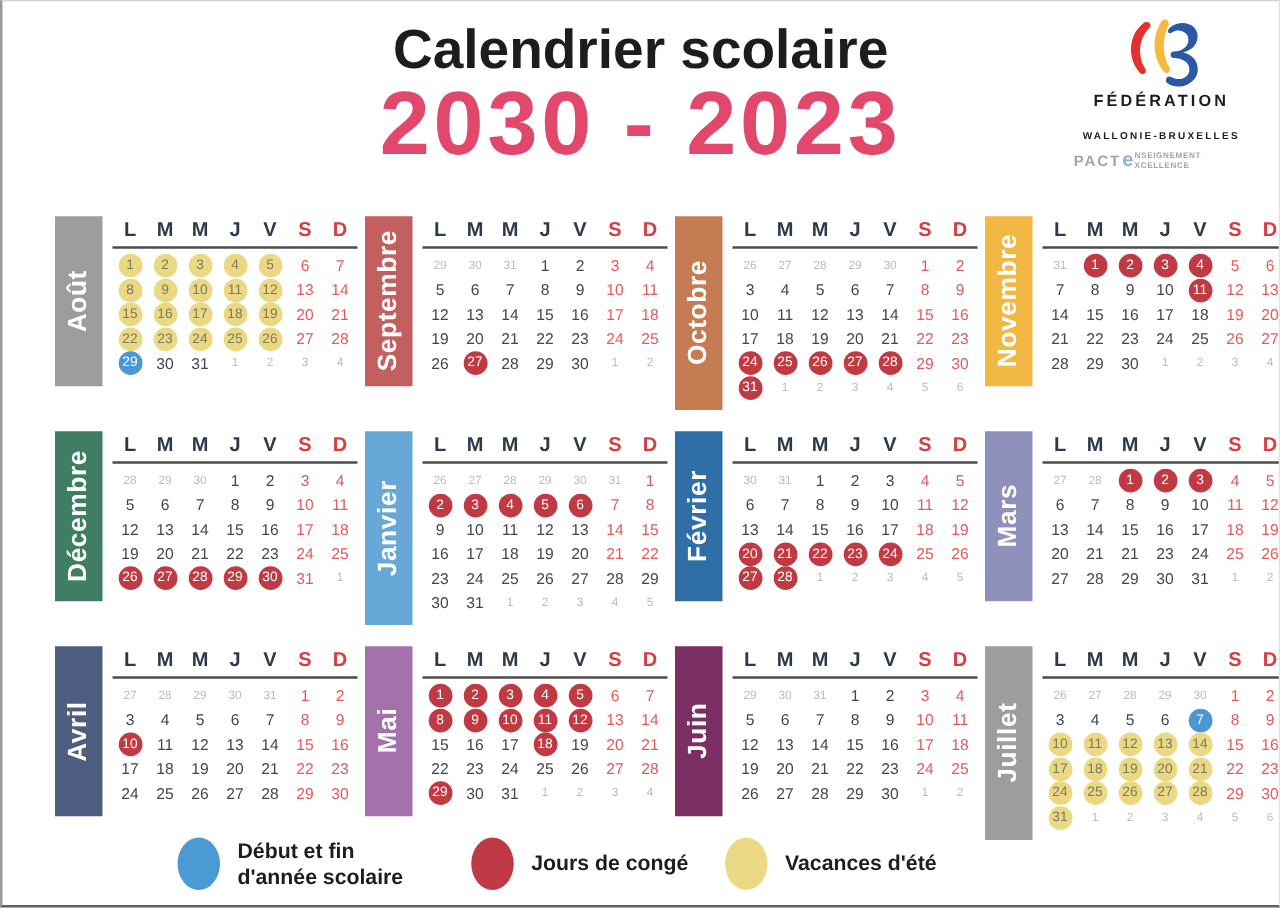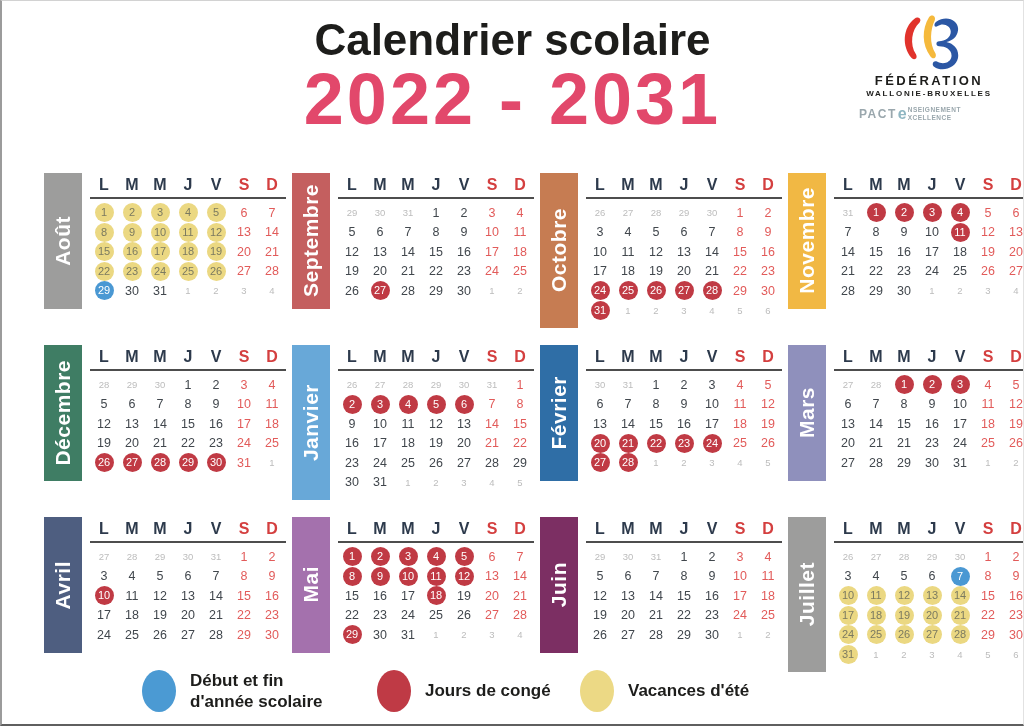--- a/index.html
+++ b/index.html
@@ -11,21 +11,21 @@
     font-family:"Liberation Sans", sans-serif;
   }
   
   .header { position:absolute; top:16px; left:0; width:100%; text-align:center; }
   .title1 { font-size:44px; font-weight:bold; color:#1d1d1b; line-height:1.05; }
   .title2 { font-size:72px; font-weight:bold; color:#e2486b; line-height:1.0; letter-spacing:3px; }
   
   .logo { position:absolute; top:12px; right:24px; width:140px; text-align:center; }
   .logo svg { width:74px; height:58px; display:block; margin:0 auto; }
   .fed1 { font-size:13px; font-weight:bold; color:#1d1d1b; letter-spacing:2.5px; margin-top:2px; }
-  .fed2 { font-size:8px;  font-weight:bold; color:#1d1d1b; letter-spacing:1.8px; margin-top:1px; }
+  .fed2 { font-size:8px;  font-weight:bold; color:#1d1d1b; letter-spacing:1.8px; margin-top:16px; }
   .pacte { margin-top:7px; display:flex; align-items:center; color:#9aa7ad; }
   .pacte .p1 { font-size:12px; letter-spacing:1.5px; font-weight:bold; }
   .pacte .e  { font-size:16px; font-weight:bold; color:#8fb6c2; margin:0 1px; }
   .pacte .stack { display:flex; flex-direction:column; text-align:left; font-size:6.5px; font-weight:bold; letter-spacing:0.5px; line-height:1.2; }
   
   .months { position:absolute; top:172px; left:42px;
             display:grid; grid-template-columns:repeat(4,248px); grid-auto-rows:172px; align-items:start; }
   .month { display:flex; align-items:stretch; }
   .band { width:38px; flex:0 0 38px; display:flex; align-items:center; justify-content:center; }
   .band span { writing-mode:vertical-rl; transform:rotate(180deg); color:#fff;
@@ -47,21 +47,21 @@
   .legend { position:absolute; left:0; top:666px; width:100%; height:52px; }
   .leg { position:absolute; display:flex; align-items:center; gap:14px; height:48px; }
   .leg .dot { width:34px; height:42px; border-radius:50%; flex:0 0 34px; }
   .leg .txt { font-weight:bold; font-size:17px; color:#1d1d1b; line-height:1.25; }
 </style>
 </head>
 <body>
 
 <div class="header">
   <div class="title1">Calendrier scolaire</div>
-  <div class="title2">2022 - 2031</div>
+  <div class="title2">2030 - 2023</div>
 </div>
 
 <div class="logo">
   <svg viewBox="0 0 100 80" aria-hidden="true">
     <path d="M30 8 C14 20 12 46 26 62 C30 66 35 63 32 57 C23 43 26 23 37 13 C41 8 34 4 30 8 Z" fill="#e1332c"></path>
     <path d="M50 6 C40 22 40 44 52 60 C56 65 61 62 59 56 C50 42 52 22 58 10 C60 4 53 1 50 6 Z" fill="#f5b93c"></path>
     <path d="M60 12 C74 2 92 10 90 24 C89 33 82 38 74 40 C84 42 92 50 90 62 C87 76 68 82 57 74 C53 71 56 65 61 67 C70 72 80 68 81 60 C82 51 73 46 64 46 C59 46 59 39 64 39 C72 39 80 34 80 26 C80 17 69 13 62 18 C57 21 56 15 60 12 Z" fill="#2b57a4"></path>
   </svg>
   <div class="fed1">FÉDÉRATION</div>
   <div class="fed2">WALLONIE-BRUXELLES</div>

